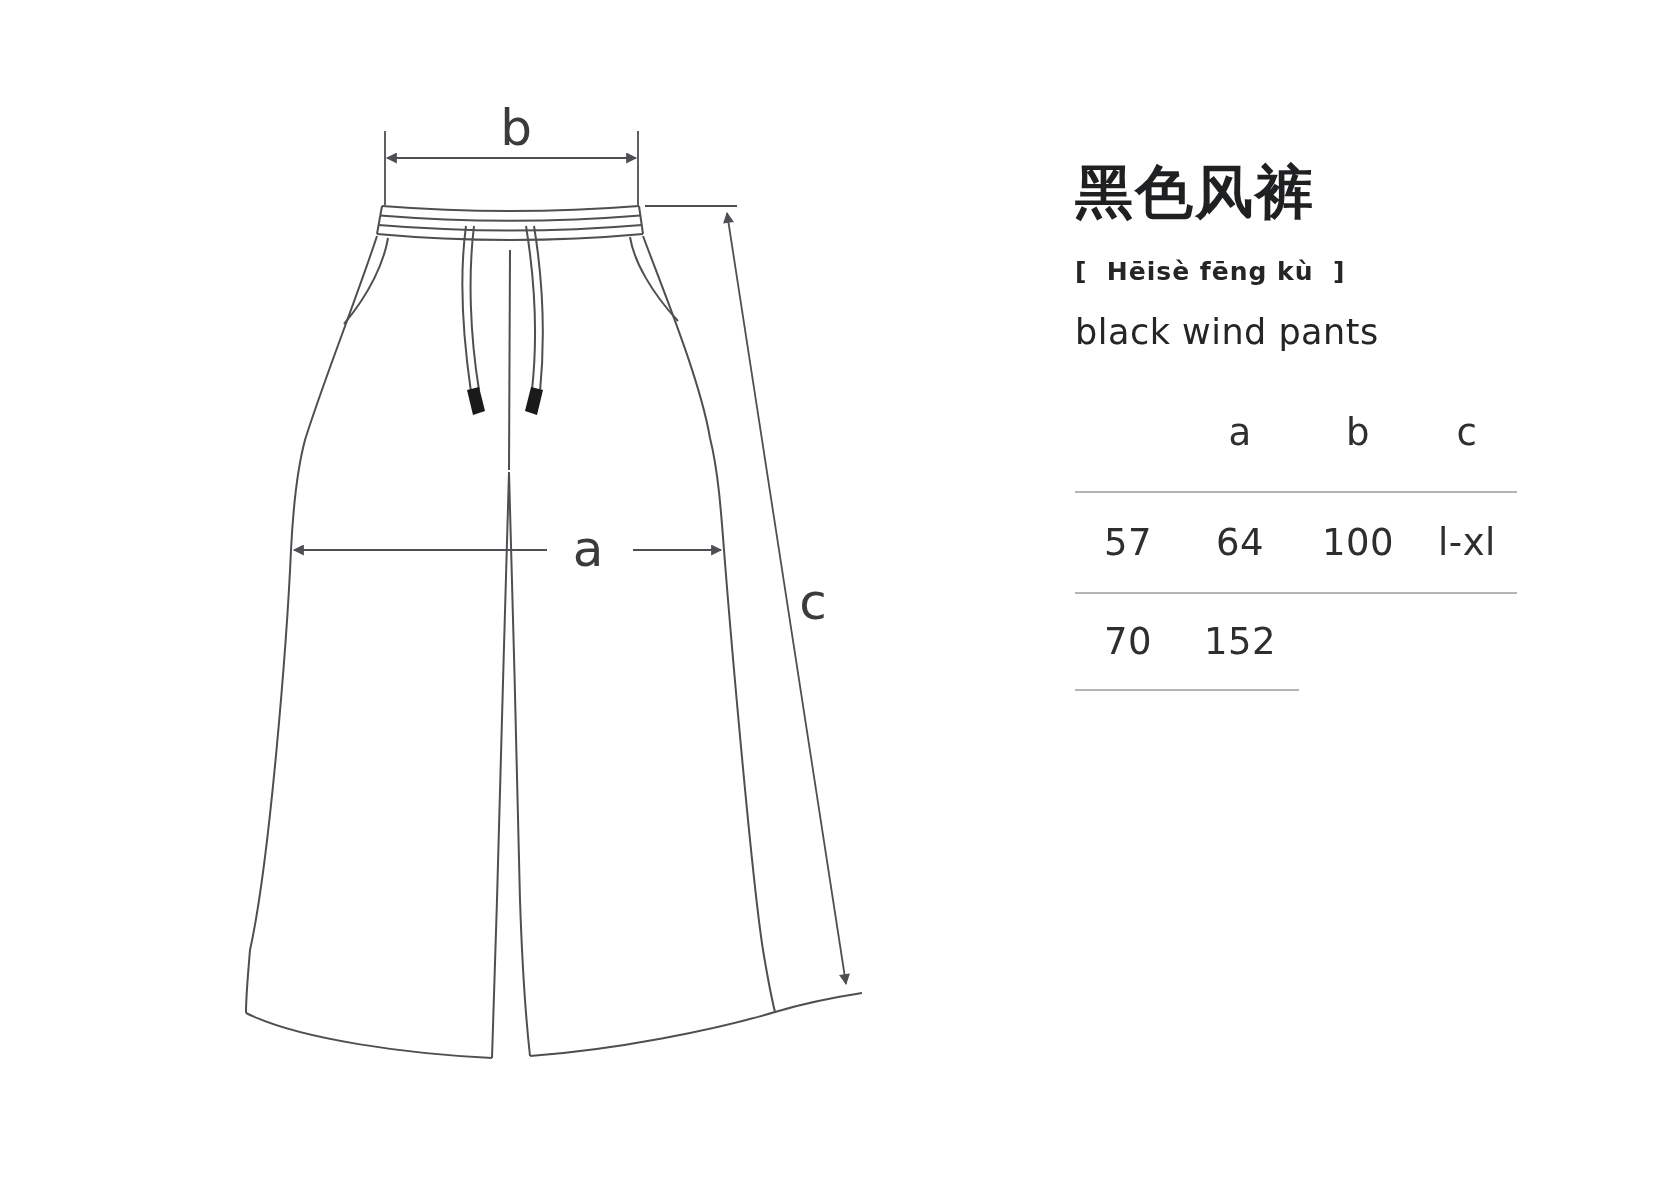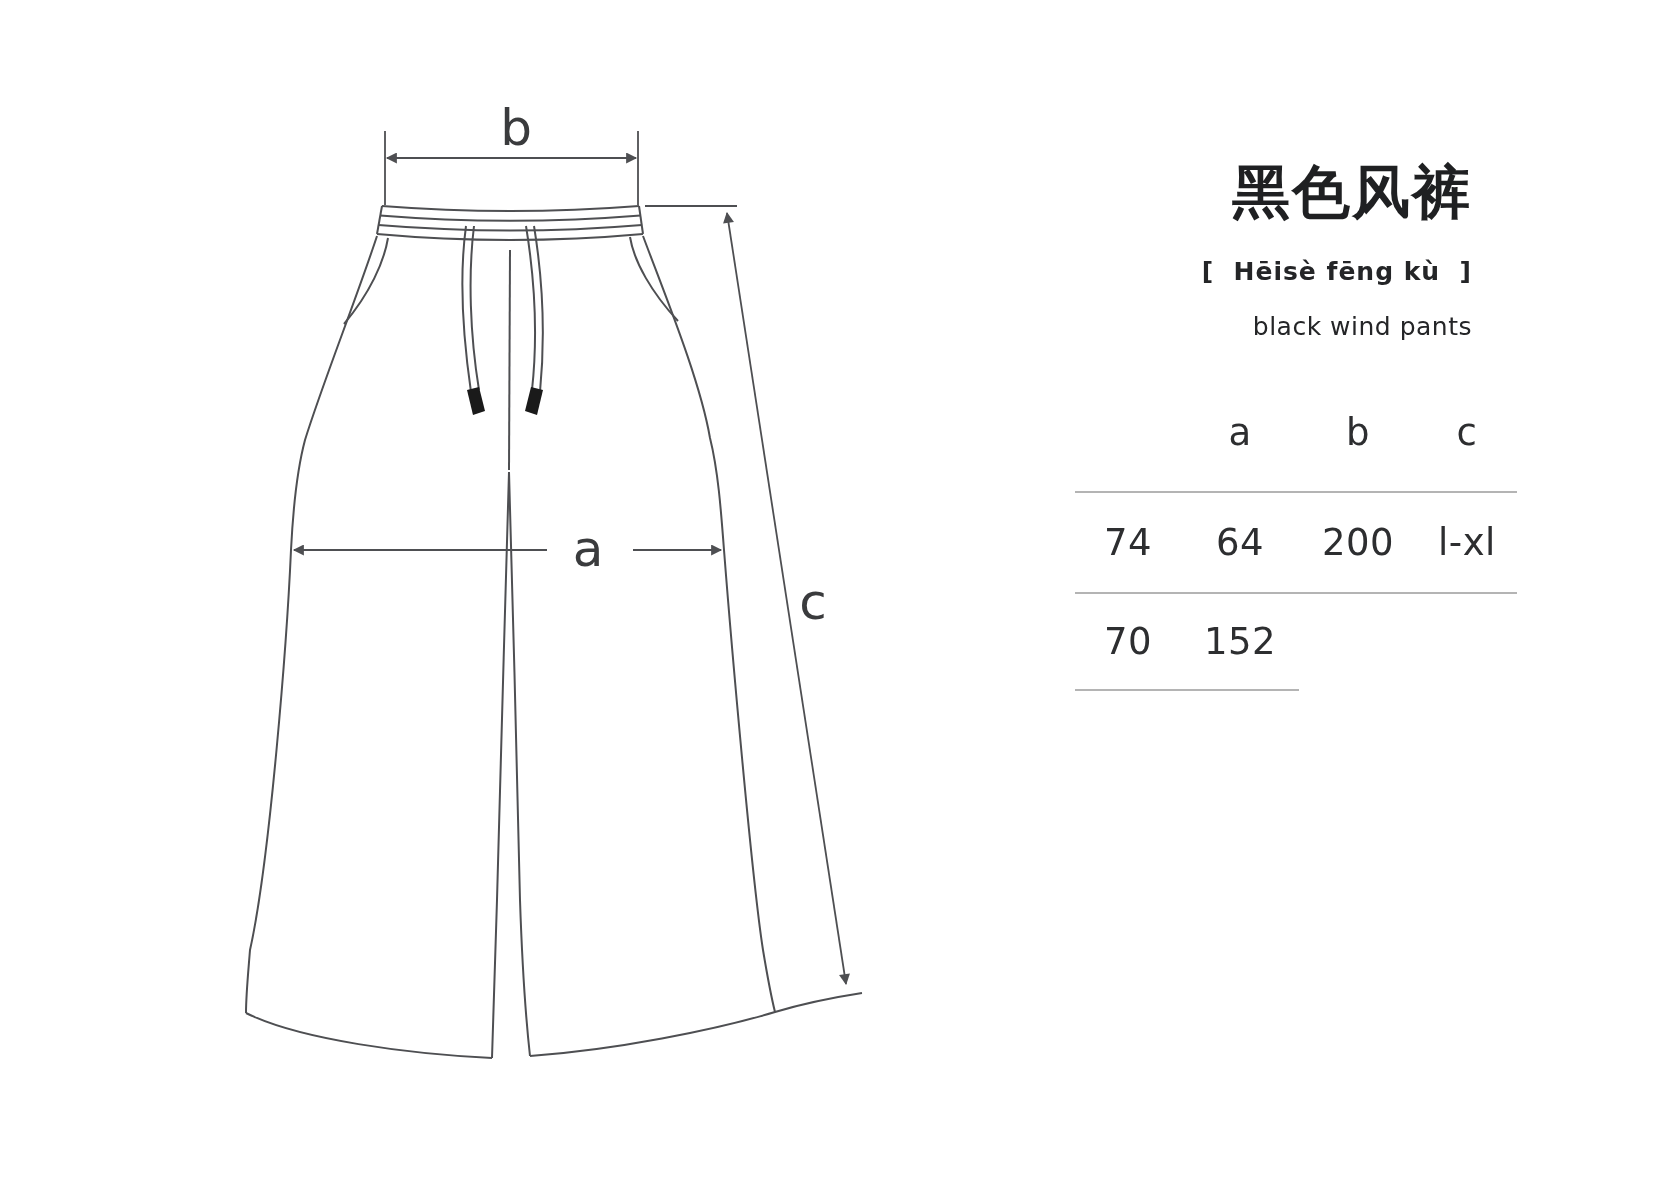--- a/index.html
+++ b/index.html
@@ -1,23 +1,23 @@
 <!DOCTYPE html>
 <html><head>
 <meta charset="utf-8">
 <style>
   html,body{margin:0;padding:0;background:#ffffff;}
   #page{position:relative;width:1680px;height:1187px;background:#ffffff;overflow:hidden;
         font-family:"DejaVu Sans","Liberation Sans",sans-serif;}
   #sketch{position:absolute;left:0;top:0;}
   .dim-label{font-family:"DejaVu Sans","Liberation Sans",sans-serif;font-size:50px;fill:#3a3b3d;}
-  .right-panel{position:absolute;left:1028px;top:0;width:444px;text-align:right;color:#1f2022;}
+  .right-panel{position:absolute;left:1075px;top:0;width:444px;text-align:left;color:#1f2022;}
   .title-cn{margin:162px 0 0 0;font-size:58px;font-weight:600;line-height:1.05;letter-spacing:2px;color:#1f2022;}
   .pinyin{margin:34px 0 0 0;font-size:25px;font-weight:700;letter-spacing:1px;color:#242527;white-space:pre;}
-  .title-en{margin:26px 0 0 0;font-size:25px;font-weight:400;letter-spacing:0.5px;color:#242527;}
+  .title-en{margin:26px 0 0 0;font-size:35px;font-weight:400;letter-spacing:0.5px;color:#242527;}
   .size-table{position:absolute;left:1075px;top:373px;width:442px;display:grid;
               grid-template-columns:106px 118px 118px 100px;
               grid-template-rows:120px 101px 97px;box-sizing:border-box;}
   .cell{display:flex;align-items:center;justify-content:center;font-size:37px;color:#2d2e30;
         border-bottom:2px solid #b4b4b4;box-sizing:border-box;letter-spacing:0.5px;}
 </style>
 </head>
 <body>
 
 <div id="page">
@@ -99,22 +99,22 @@
     <div class="pinyin">[  Hēisè fēng kù  ]</div>
     <div class="title-en">black wind pants</div>
   </div>
 
   <div class="size-table">
     <div class="cell"></div>
     <div class="cell">a</div>
     <div class="cell">b</div>
     <div class="cell">c</div>
 
-    <div class="cell">74</div>
+    <div class="cell">57</div>
     <div class="cell">64</div>
-    <div class="cell">200</div>
+    <div class="cell">100</div>
 
     <div class="cell">l-xl</div>
     <div class="cell">70</div>
     <div class="cell">152</div>
   </div>
 
 </div>
 
 </body></html>

